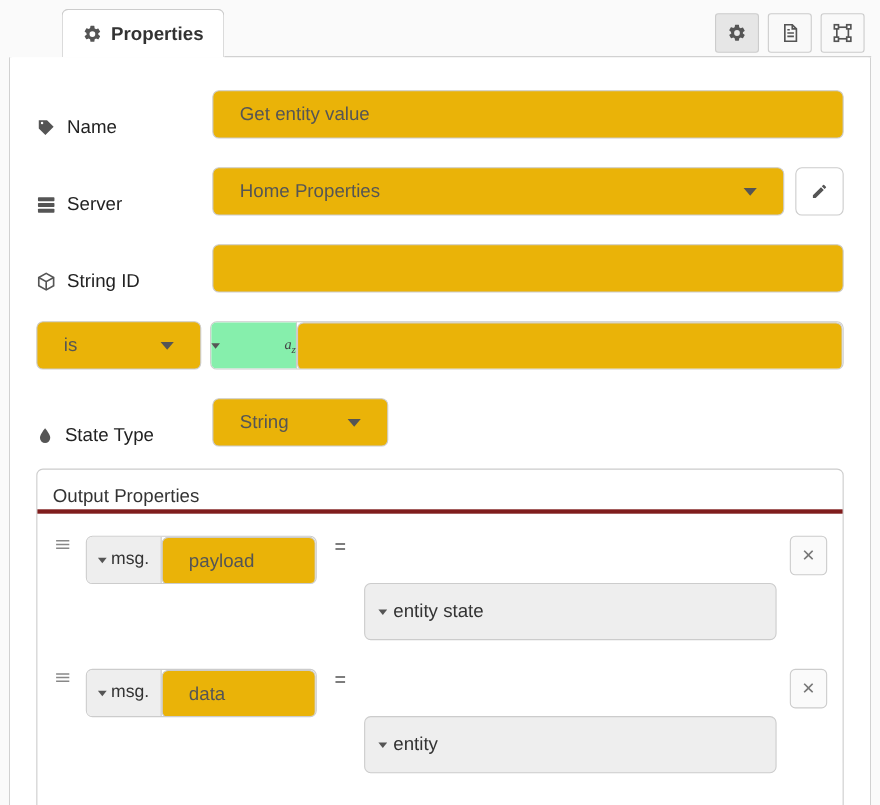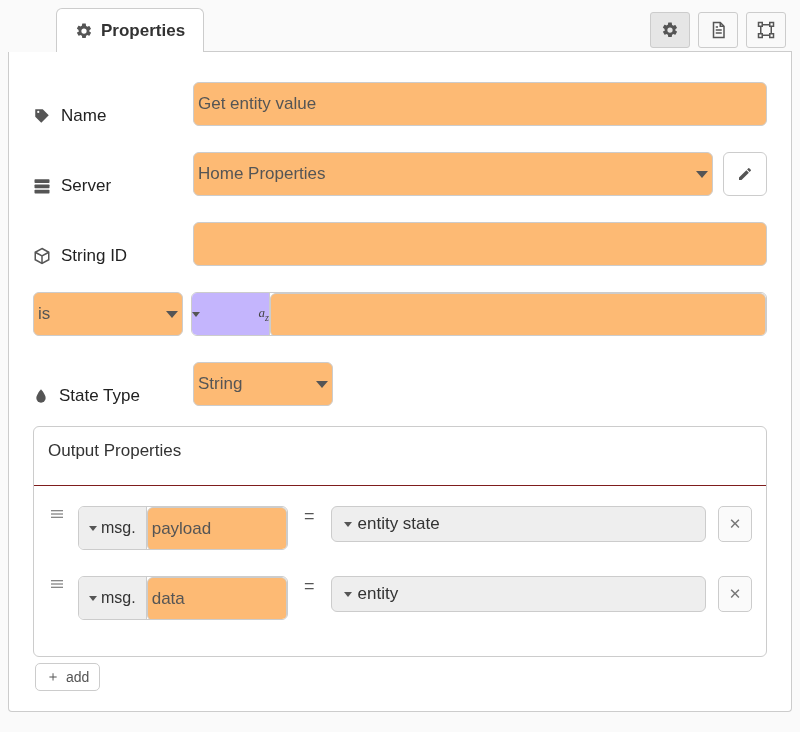--- a/index.html
+++ b/index.html
@@ -92,24 +92,24 @@
     flex: 1;
     display: flex;
     align-items: center;
     gap: 10px;
   }
 
   input[type=text], .text-input, .select, .pill {
     height: 44px;
     border: 1px solid #ccc;
     border-radius: 6px;
-    background: #fdba74;
+    background: #eab308;
     font-size: 17px;
     color: #555;
-    padding: 0 4px;
+    padding: 0 24px;
   }
   .text-input.full { width: 100%; }
   .text-input::placeholder { color: #777; }
 
   .select {
     display: flex;
     align-items: center;
     justify-content: space-between;
     gap: 10px;
     cursor: pointer;
@@ -146,21 +146,21 @@
   .typed-input {
     flex: 1;
     display: flex;
     border: 1px solid #ccc;
     border-radius: 6px;
     overflow: hidden;
     height: 44px;
   }
   .typed-left {
     width: 78px;
-    background: #c4b5fd;
+    background: #86efac;
     display: flex;
     align-items: center;
     justify-content: space-between;
     gap: 4px;
     border-right: 1px solid #ccc;
     font-size: 14px;
     color: #444;
     font-style: italic;
   }
   .typed-left .type-caret { margin-right: 2px; }
@@ -172,22 +172,22 @@
     font-size: 16px;
   }
 
   
   .outprops {
     border: 1px solid #ccc;
     border-radius: 6px;
     margin-top: 10px;
   }
   .outprops-header {
-    padding: 14px 14px 24px 14px;
-    border-bottom: 1px solid #7f1d1d;
+    padding: 14px 14px 2px 14px;
+    border-bottom: 4px solid #7f1d1d;
     font-size: 17px;
     color: #333;
   }
   .outprops-body {
     padding: 20px 14px 10px 14px;
   }
   .out-row {
     display: flex;
     align-items: flex-start;
     gap: 12px;
@@ -227,22 +227,23 @@
     min-width: 0;
     color: #444;
   }
   .eq { color: #555; font-size: 18px; padding: 0 4px; }
   .typed-val {
     flex: 1;
     display: flex;
     border: 1px solid #ccc;
     border-radius: 6px;
     overflow: hidden;
-    height: 36px;
+    height: 52px;
     background: #eee;
+    margin-top: 43px;
   }
   .typed-val-left {
     display: flex;
     align-items: center;
     padding: 0 12px;
     gap: 6px;
     color: #333;
     font-size: 17px;
   }
   .del-btn {
@@ -421,21 +422,21 @@
     <div class="row" style="margin-bottom:20px">
       <div class="row-label">
         <span class="icon">
           <svg width="16" height="18" viewBox="0 0 24 24" fill="#555">
               <path d="M12 2s7 8 7 13a7 7 0 0 1-14 0c0-5 7-13 7-13z"></path>
             </svg>
         </span>
         <span>State Type</span>
       </div>
       <div class="row-field">
-        <div class="select" style="width:140px">
+        <div class="select" style="width:160px">
           <span>String</span>
           <span class="caret"></span>
         </div>
       </div>
     </div>
 
     
     <div class="outprops">
       <div class="outprops-header">Output Properties</div>
       <div class="outprops-body">

